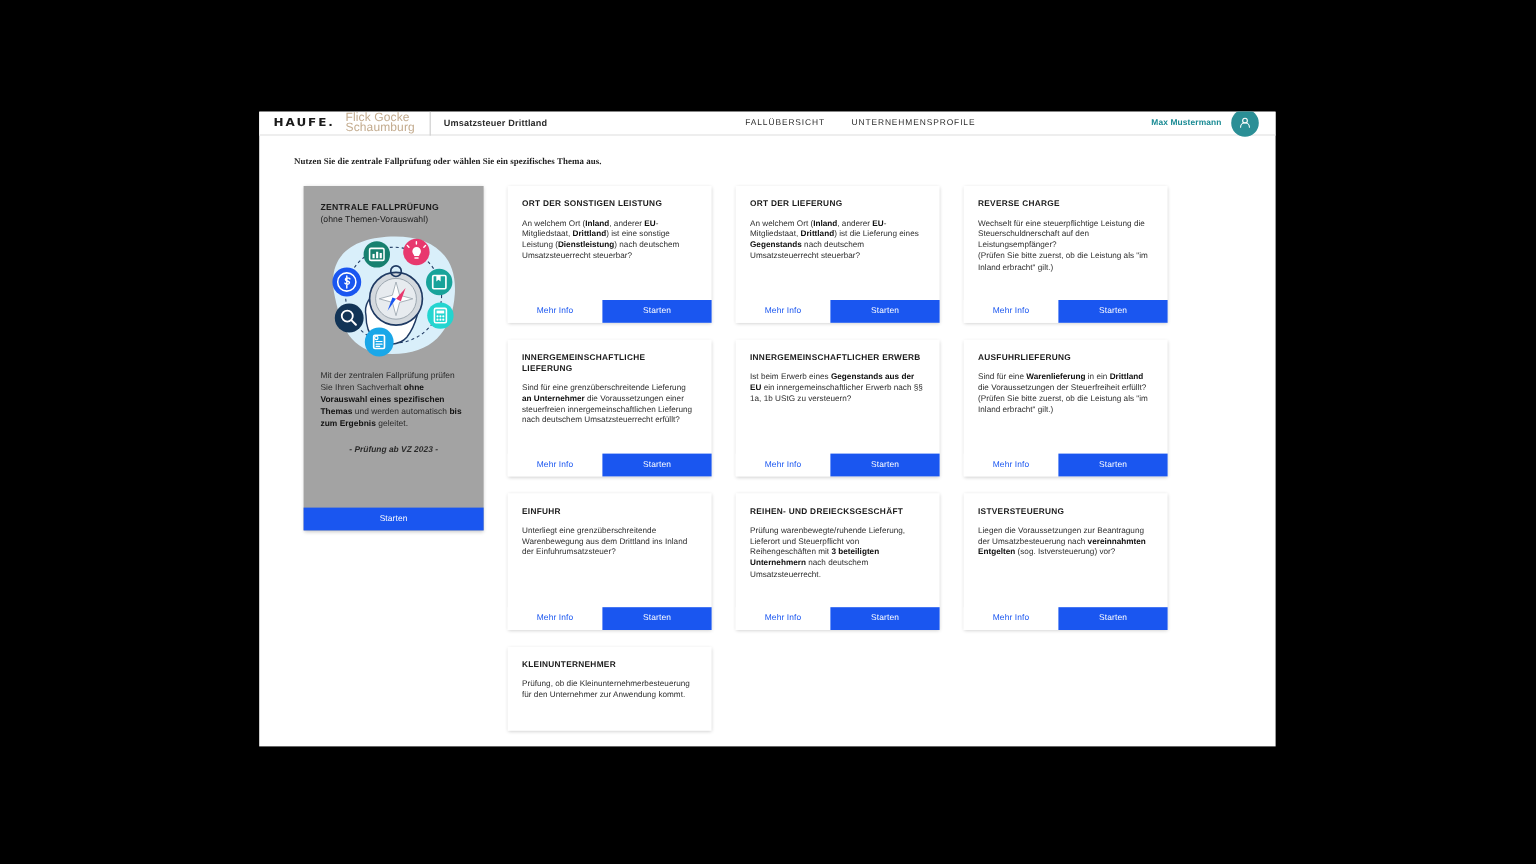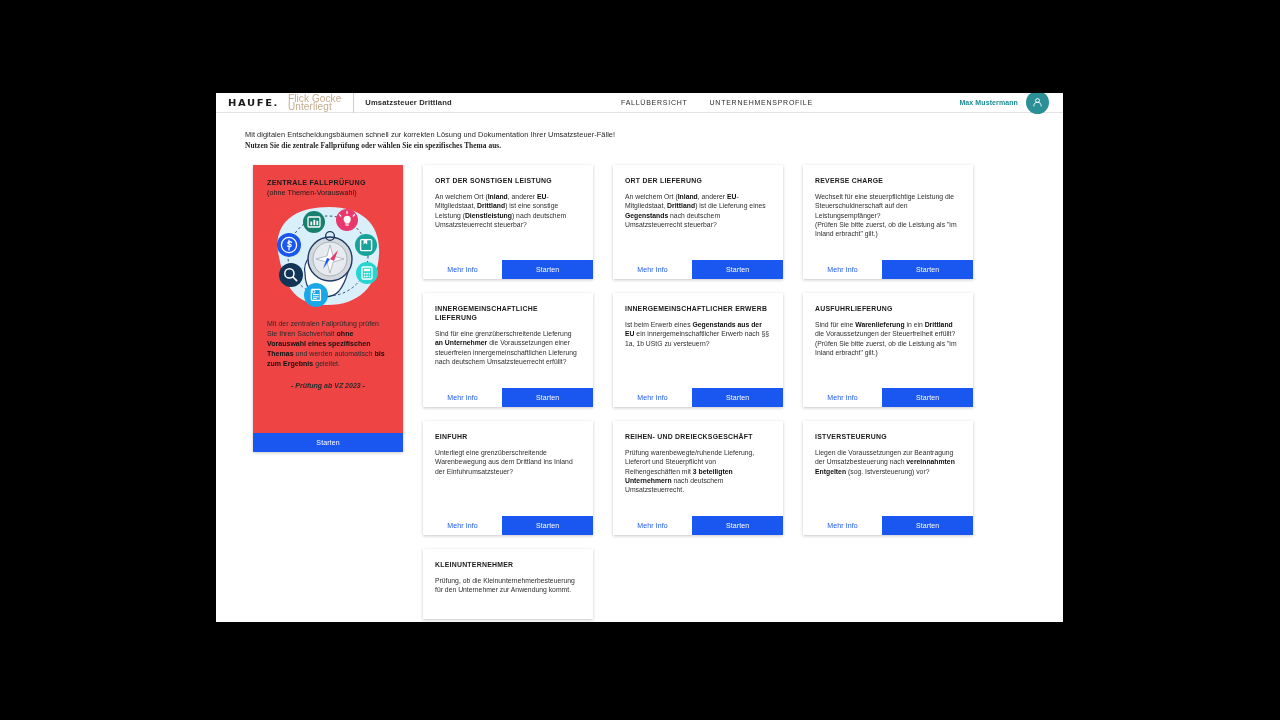--- a/index.html
+++ b/index.html
@@ -102,21 +102,21 @@
   .board {
     display: flex;
     padding: 14px 0 0 37px;
     gap: 20px;
   }
 
   
   .central-card {
     width: 150px;
     flex: 0 0 150px;
-    background: #ef4444;
+    background: #a3a3a3;
     box-shadow: 0 1px 3px rgba(0,0,0,0.22);
     display: flex;
     flex-direction: column;
     height: 287px;
   }
   .central-body {
     padding: 13px 14px 0 14px;
     flex: 1;
   }
   .central-title {
@@ -223,21 +223,21 @@
 </style>
 </head>
 <body>
 
 <div id="app">
 
   <div class="header">
     <div class="logo-haufe">HAUFE.</div>
     <div class="logo-fgs">
       <span>Flick Gocke</span>
-      <span>Unterliegt</span>
+      <span>Schaumburg</span>
     </div>
     <div class="logo-div"></div>
     <div class="product-title">Umsatzsteuer Drittland</div>
 
     <div class="nav">
       <div class="nav-item">FALLÜBERSICHT</div>
       <div class="nav-item">UNTERNEHMENSPROFILE</div>
     </div>
 
     <div class="user-zone">
@@ -245,21 +245,20 @@
       <div class="avatar">
         <svg width="13" height="13" viewBox="0 0 24 24">
           <circle cx="12" cy="8.4" r="3.6" fill="none" stroke="#ffffff" stroke-width="1.7"></circle>
           <path d="M5.2 18.4a6.8 6.8 0 0 1 13.6 0" fill="none" stroke="#ffffff" stroke-width="1.7" stroke-linecap="round"></path>
         </svg>
       </div>
     </div>
   </div>
 
   <div class="intro">
-    <div>Mit digitalen Entscheidungsbäumen schnell zur korrekten Lösung und Dokumentation Ihrer Umsatzsteuer-Fälle!</div>
     <div class="line2">Nutzen Sie die zentrale Fallprüfung oder wählen Sie ein spezifisches Thema aus.</div>
   </div>
 
   <div class="board">
 
     <div class="central-card">
       <div class="central-body">
         <div class="central-title">ZENTRALE FALLPRÜFUNG</div>
         <div class="central-sub">(ohne Themen-Vorauswahl)</div>
 

